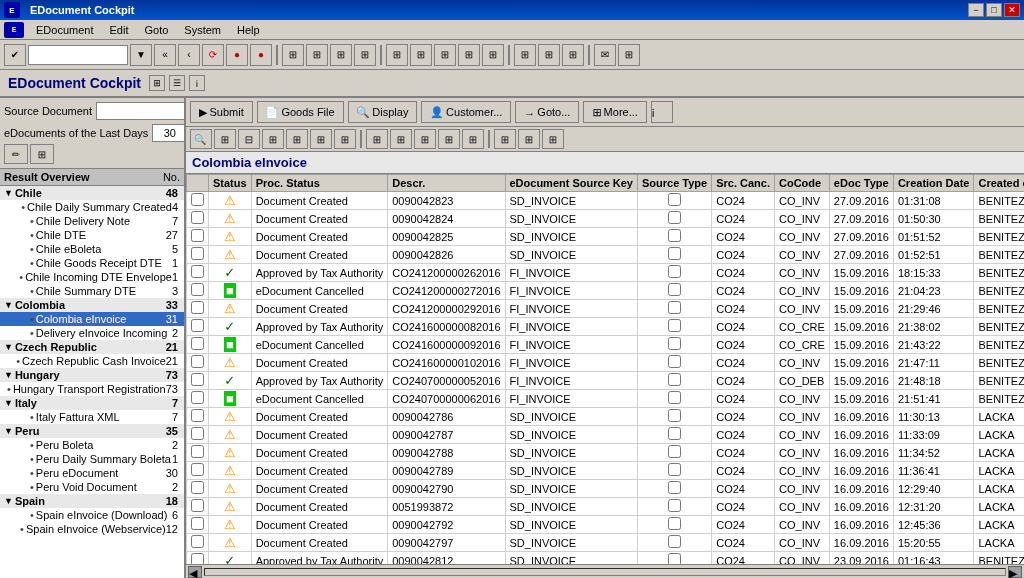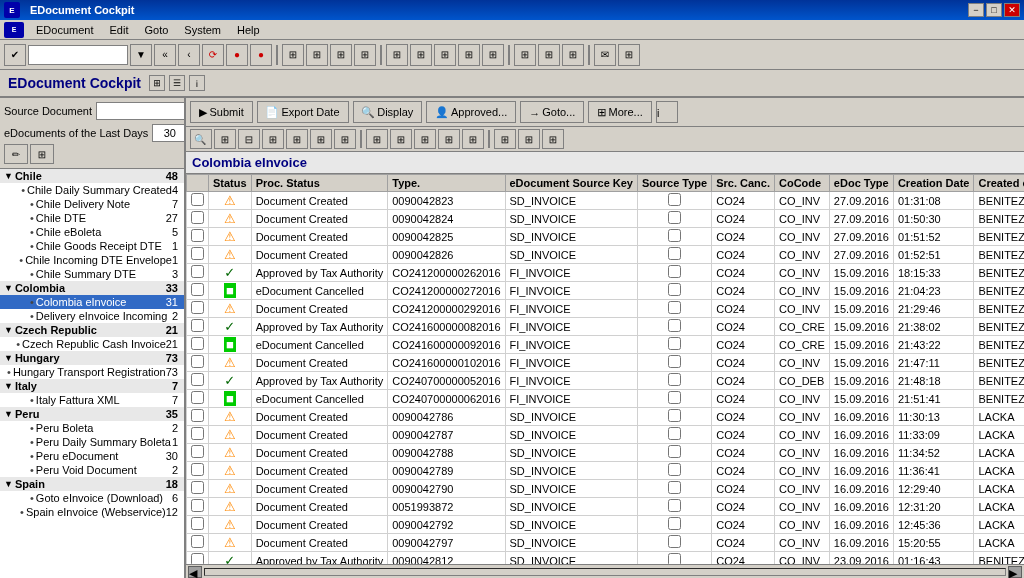--- a/index.html
+++ b/index.html
@@ -352,20 +352,24 @@
       </div>
       <div class="days-row">
         <span class="field-label">eDocuments of the Last Days</span>
         <input class="days-input" type="text" value="30" style="">
       </div>
       <div class="left-panel-edit-btns">
         <div class="edit-btn">✏</div>
         <div class="edit-btn">⊞</div>
       </div>
     </div>
+    <div class="tree-header">
+      <span class="tree-header-text">Result Overview</span>
+      <span class="tree-header-count">No.</span>
+    </div>
     <div class="tree-body" id="tree-body">
     <div class="tree-item group">
           <span class="arrow">▼ </span>
           <span>Chile</span>
           <span class="tree-count">48</span>
         </div>
         <div class="tree-item">
           <span class="indent"></span>
           <span style="display:inline-block;width:14px;"></span>
           <span style="margin-right:2px;color:#444;">•</span> 
@@ -504,50 +508,50 @@
         </div>
         <div class="tree-item group">
           <span class="arrow">▼ </span>
           <span>Spain</span>
           <span class="tree-count">18</span>
         </div>
         <div class="tree-item">
           <span class="indent"></span>
           <span style="display:inline-block;width:14px;"></span>
           <span style="margin-right:2px;color:#444;">•</span> 
-          <span>Goto eInvoice (Download)</span>
+          <span>Spain eInvoice (Download)</span>
           <span class="tree-count">6</span>
         </div>
         <div class="tree-item">
           <span class="indent"></span>
           <span style="display:inline-block;width:14px;"></span>
           <span style="margin-right:2px;color:#444;">•</span> 
           <span>Spain eInvoice (Webservice)</span>
           <span class="tree-count">12</span>
         </div>
       </div>
   </div>
 
   <div class="right-panel">
     <div class="right-toolbar">
       <button class="r-btn">
         <span>▶</span>
         <span>Submit</span>
       </button>
       <button class="r-btn">
         <span>📄</span>
-        <span>Export Date</span>
+        <span>Goods File</span>
       </button>
       <button class="r-btn">
         <span>🔍</span>
         <span>Display</span>
       </button>
       <button class="r-btn">
         <span>👤</span>
-        <span>Approved...</span>
+        <span>Customer...</span>
       </button>
       <button class="r-btn">
         <span>→</span>
         <span>Goto...</span>
       </button>
       <button class="r-btn">
         <span>⊞</span>
         <span>More...</span>
       </button>
       <button class="r-btn" style="width:22px;padding:0;">ℹ</button>
@@ -572,21 +576,21 @@
       <div class="s-btn">⊞</div>
     </div>
     <div class="content-title">Colombia eInvoice</div>
     <div class="table-container">
       <table id="data-table">
         <thead>
           <tr id="table-header-row">
               <th></th>
               <th>Status</th>
               <th>Proc. Status</th>
-              <th>Type.</th>
+              <th>Descr.</th>
               <th>eDocument Source Key</th>
               <th>Source Type</th>
               <th>Src. Canc.</th>
               <th>CoCode</th>
               <th>eDoc Type</th>
               <th>Creation Date</th>
               <th>Created on</th>
             </tr>
         </thead>
         <tbody id="table-body">

